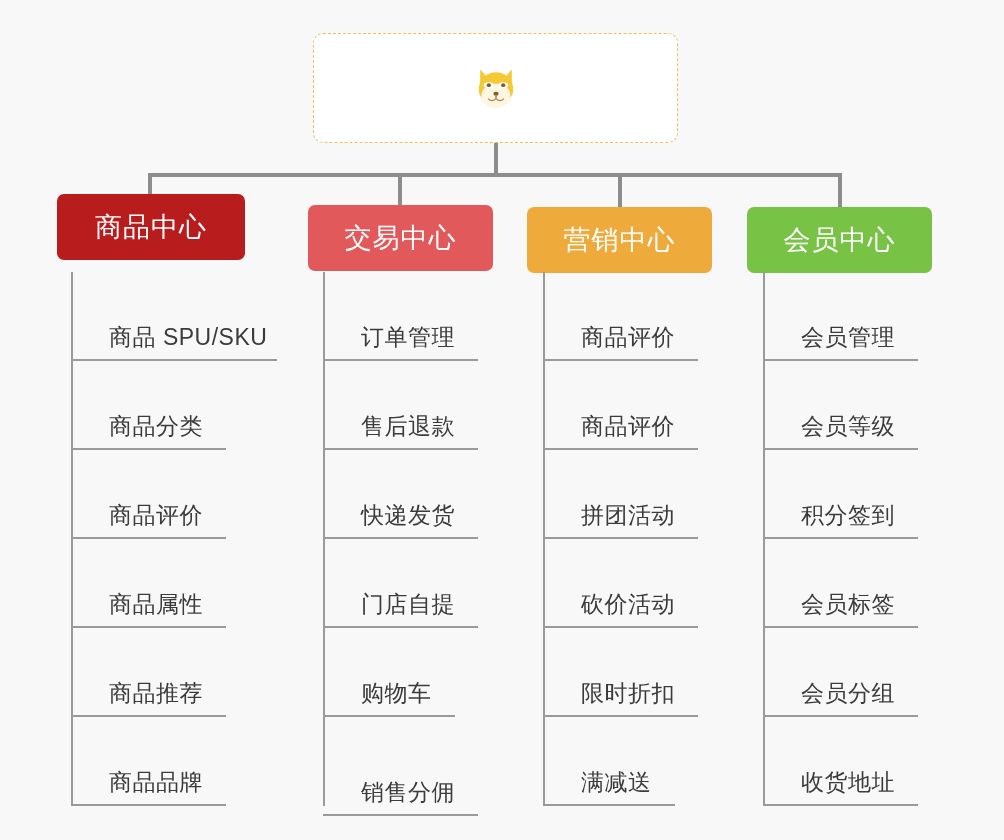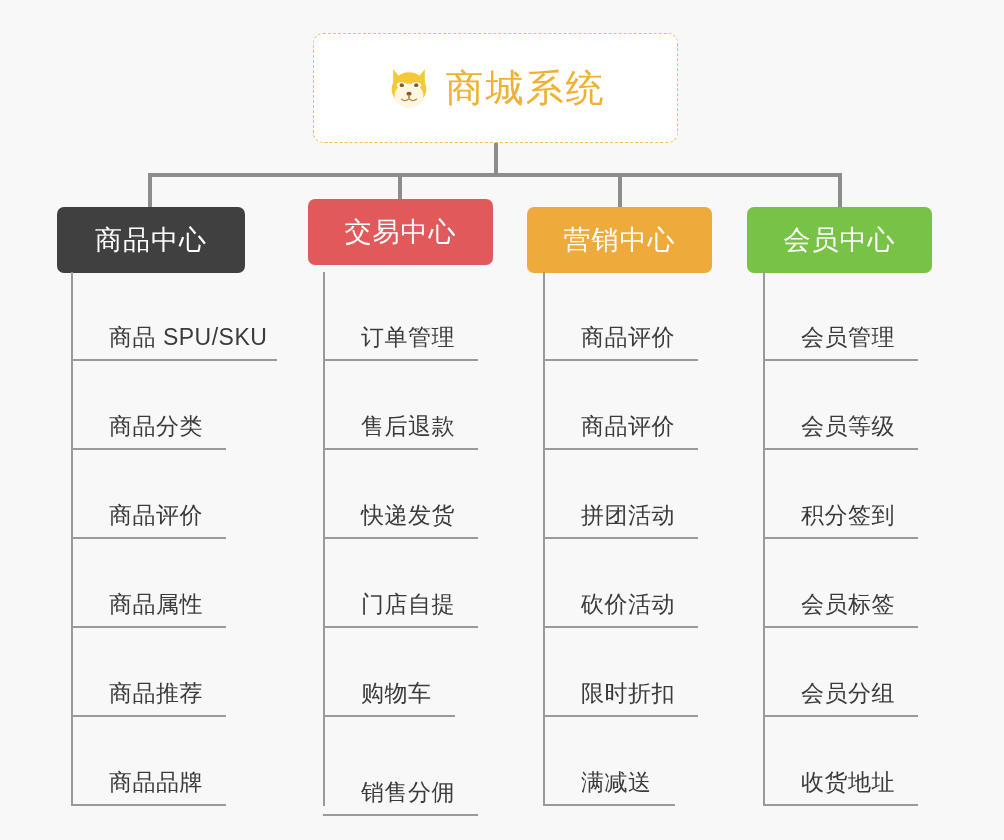--- a/index.html
+++ b/index.html
@@ -113,36 +113,35 @@
       <ellipse cx="32" cy="42" rx="20" ry="16" fill="#fdf6e3"></ellipse>
       <ellipse cx="22" cy="28" rx="7" ry="4" fill="#ffffff"></ellipse>
       <ellipse cx="42" cy="28" rx="7" ry="4" fill="#ffffff"></ellipse>
       <ellipse cx="22" cy="28" rx="3" ry="2.6" fill="#8a5a1e"></ellipse>
       <ellipse cx="42" cy="28" rx="3" ry="2.6" fill="#8a5a1e"></ellipse>
       <ellipse cx="32" cy="40" rx="3.6" ry="2.8" fill="#8a5a1e"></ellipse>
       <path d="M32 43 L32 47" stroke="#8a5a1e" stroke-width="1.6" fill="none"></path>
       <path d="M32 47 q-6 5 -11 0" stroke="#c08a3e" stroke-width="1.6" fill="none"></path>
       <path d="M32 47 q6 5 11 0" stroke="#c08a3e" stroke-width="1.6" fill="none"></path>
     </svg>
-    <span id="root-title" style="color: rgb(240, 177, 50);">商城系统</span>
   </div>
 
   <div class="line v-line" style="left: 494px; top: 143px; height: 32px; background: rgb(141, 141, 141);"></div>
 
   <div class="line h-line" style="left: 150px; top: 173px; width: 690px; background: rgb(141, 141, 141);"></div>
 
   <div class="line v-line" style="left: 148px; top: 173px; height: 34px; background: rgb(141, 141, 141);"></div>
   <div class="line v-line" style="left: 398px; top: 173px; height: 34px; background: rgb(141, 141, 141);"></div>
   <div class="line v-line" style="left: 618px; top: 173px; height: 34px; background: rgb(141, 141, 141);"></div>
   <div class="line v-line" style="left: 838px; top: 173px; height: 34px; background: rgb(141, 141, 141);"></div>
 
-  <div class="cat-box" style="left: 57px; top: 207px; width: 188px; background: #404040;">
+  <div class="cat-box" style="left: 57px; top: 194px; width: 188px; background: #b91c1c;">
     <span>商品中心</span>
   </div>
-  <div class="cat-box" style="left: 308px; top: 199px; width: 185px; background: rgb(226, 89, 91);">
+  <div class="cat-box" style="left: 308px; top: 205px; width: 185px; background: rgb(226, 89, 91);">
     <span>交易中心</span>
   </div>
   <div class="cat-box" style="left: 527px; top: 207px; width: 185px; background: rgb(238, 171, 60);">
     <span>营销中心</span>
   </div>
   <div class="cat-box" style="left: 747px; top: 207px; width: 185px; background: rgb(120, 195, 70);">
     <span>会员中心</span>
   </div>
 
   <div class="branch" style="left:71px;">

